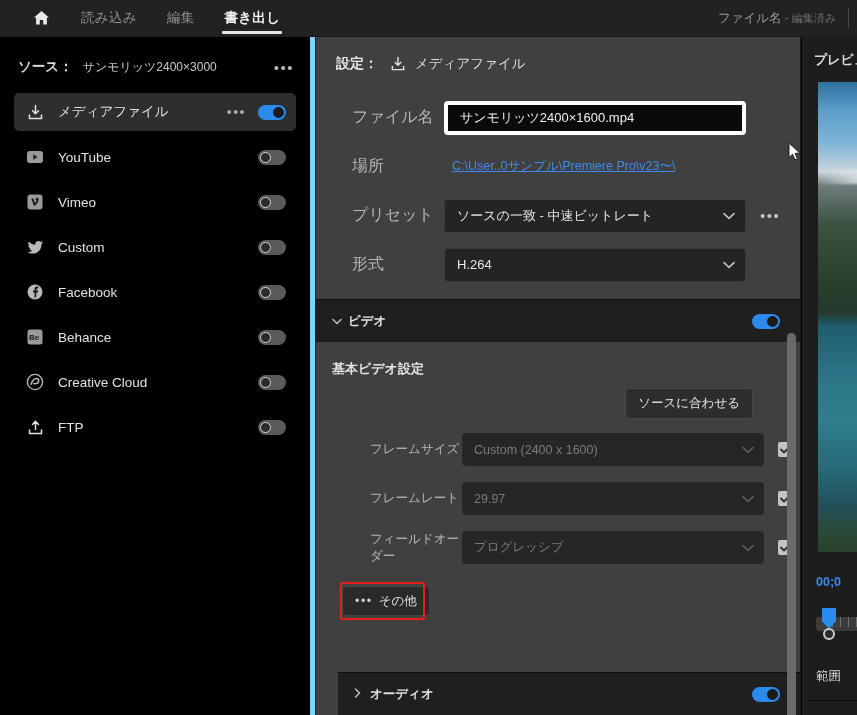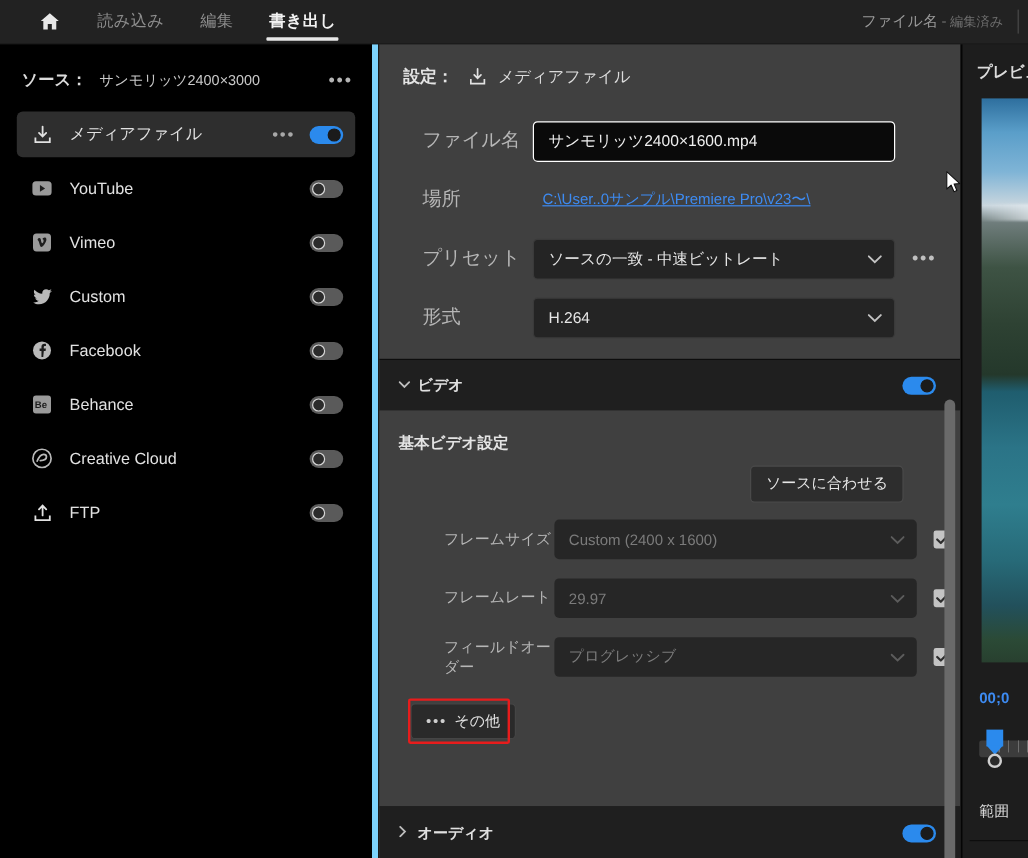--- a/index.html
+++ b/index.html
@@ -104,21 +104,21 @@
   .settings-target-icon { margin: 0 9px 0 12px; display: flex; align-items: center; }
   .settings-target { font-size: 13.5px; color: #dcdcdc; }
 
   .form-area { padding: 6px 18px 0 18px; }
   .form-row { display: flex; align-items: center; height: 49px; }
   .form-label {
     width: 110px; flex: 0 0 110px; font-size: 16px; color: #b6b6b6;
     padding-left: 18px;
   }
   .text-field {
-    flex: 1; height: 34px; background: #0a0a0a; border: 1px solid #ffffff;
+    flex: 1; height: 34px; background: #0a0a0a; border: 4px solid #ffffff;
     border-radius: 4px; display: flex; align-items: center; padding: 0 12px;
     font-size: 13px; color: #efefef; max-width: 302px;
   }
   .link-field {
     flex: 1; display: flex; align-items: center; padding-left: 8px;
   }
   .path-link {
     font-size: 12.5px; color: #3d8bf2; text-decoration: underline;
     white-space: nowrap;
   }
@@ -170,21 +170,21 @@
     font-size: 12.5px; color: #e2e2e2;
   }
   .more-btn .mdots { letter-spacing: 1.5px; margin-right: 6px; color: #cfcfcf; }
   .highlight-box {
     position: absolute; left: 24px; top: 10px; width: 85px; height: 38px;
     border: 2px solid #e81c1c; border-radius: 2px; pointer-events: none;
   }
 
   
   .audio-section {
-    position: absolute; left: 0; bottom: 0; width: 484px;
+    position: absolute; left: 0; bottom: 0; width: 484px; padding-left: 22px;
   }
 
   
   .vscroll {
     position: absolute; right: 4px; top: 296px; width: 9px; height: 398px;
     background: #6a6a6a; border-radius: 5px;
   }
 
   
   .preview {

